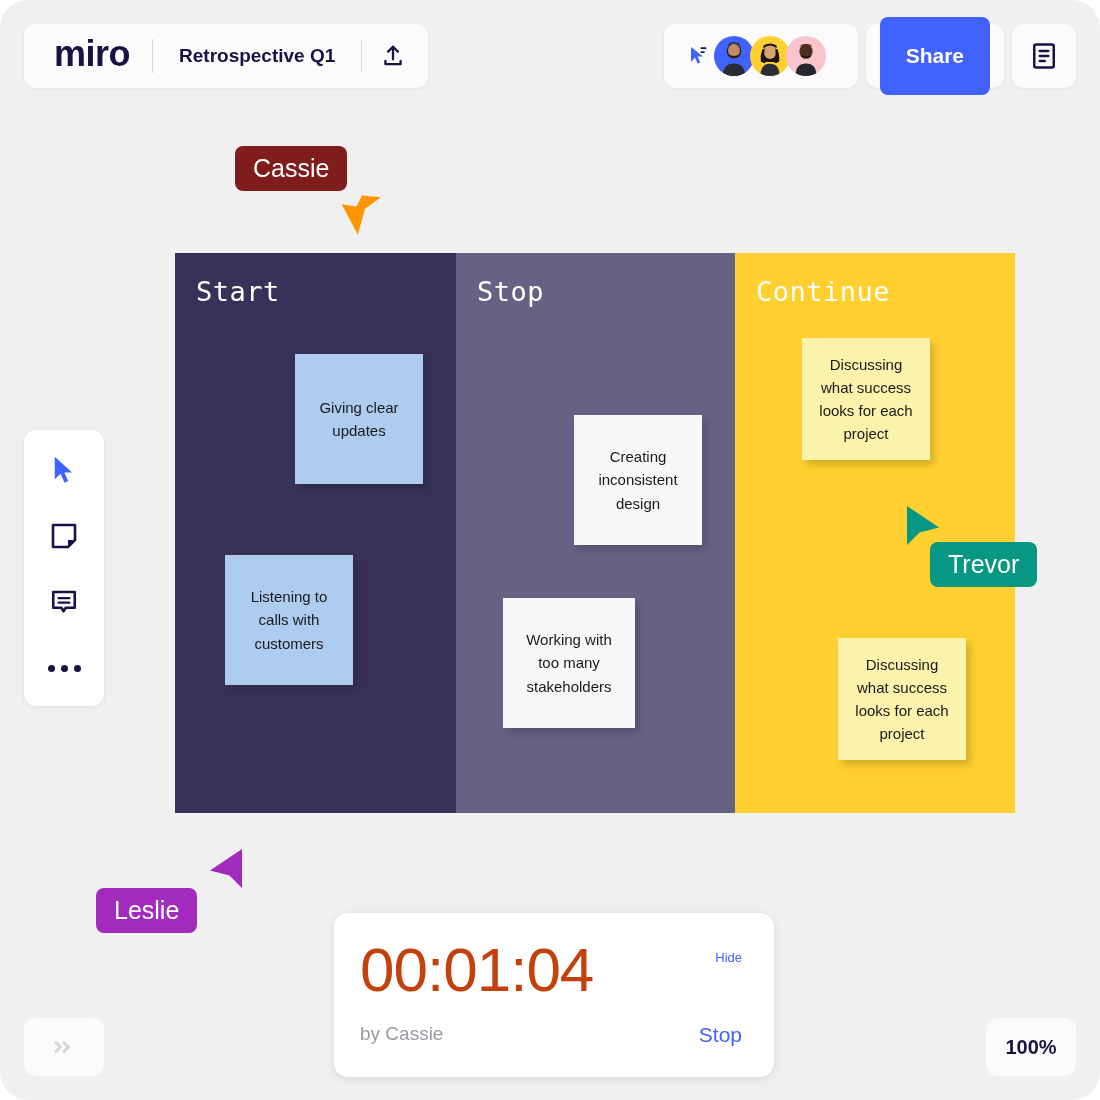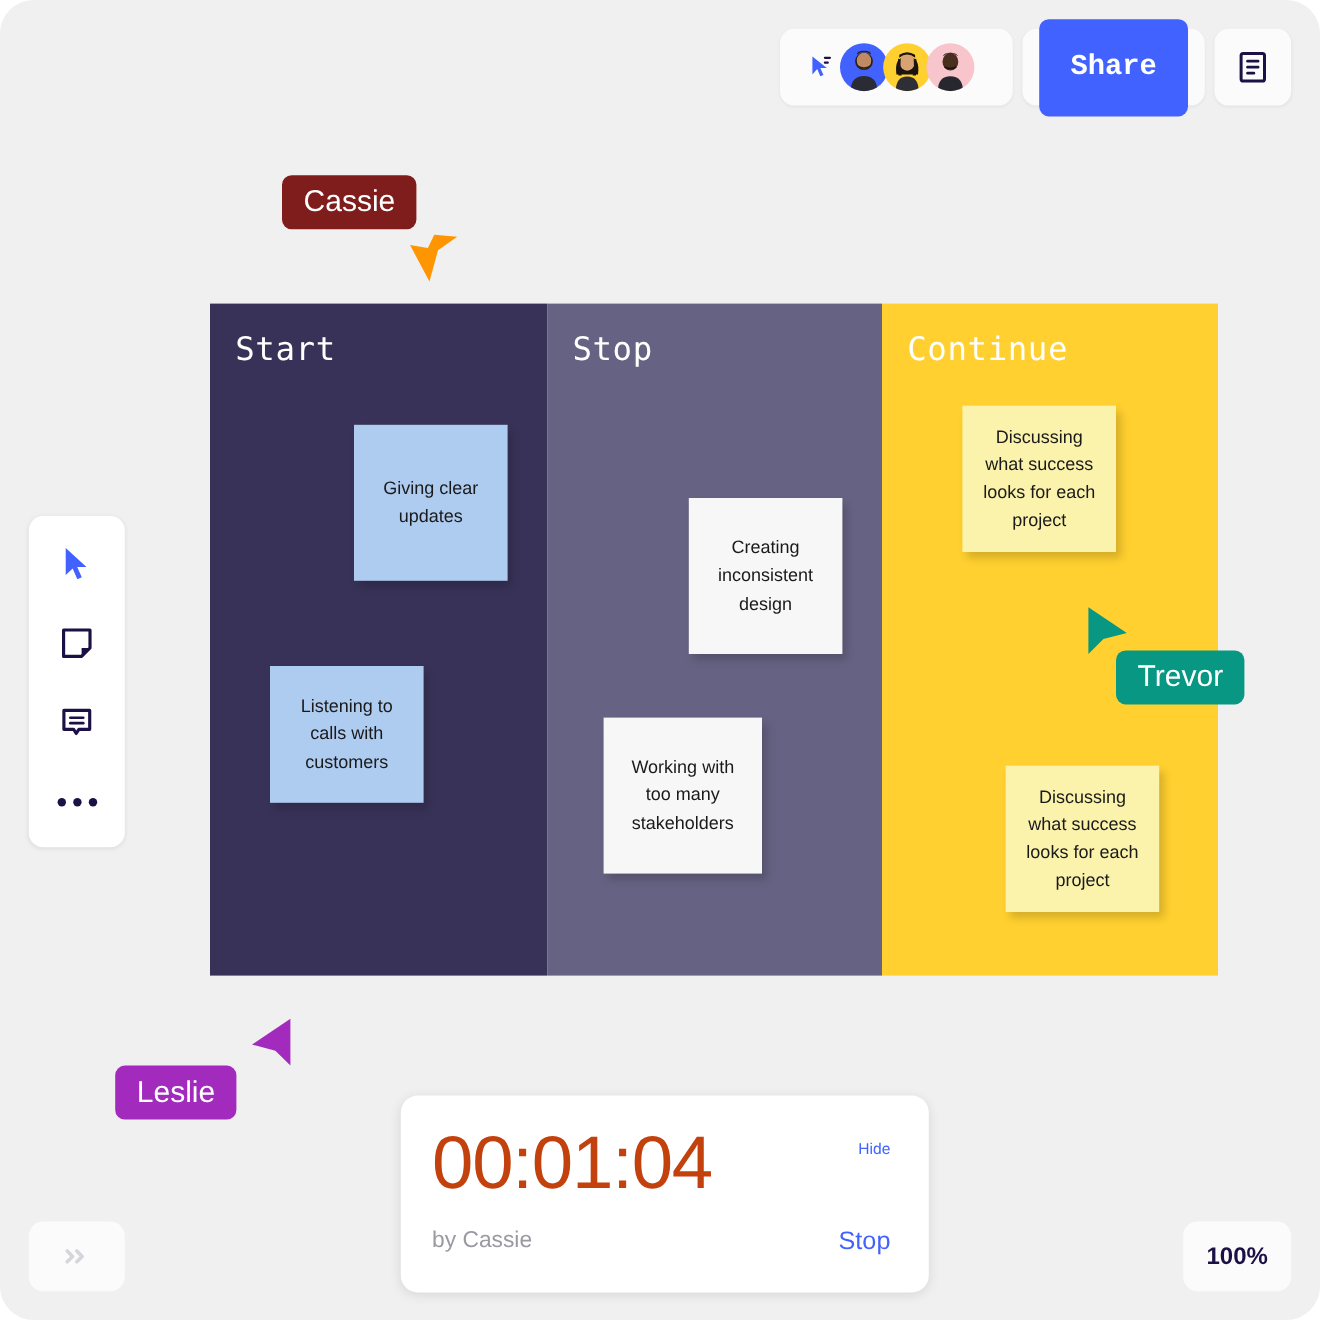--- a/index.html
+++ b/index.html
@@ -106,27 +106,27 @@
     overflow: hidden;
     position: relative;
     margin-left: -4px;
     cursor: pointer;
   }
   .avatar:first-child { margin-left: 0; }
   .g-share { padding: 0 14px; }
   .share-btn {
     background: #4262ff;
     color: #ffffff;
-    font-size: 24px;
+    font-size: 21px;
     font-weight: 700;
     border: none;
     border-radius: 8px;
     padding: 27px 26px;
     cursor: pointer;
-    font-family: Liberation Mono, monospace;
+    font-family: Liberation Sans, sans-serif;
   }
   .g-notes { width: 64px; justify-content: center; cursor: pointer; }
 
   
   .toolbar {
     position: absolute;
     left: 24px;
     top: 430px;
     width: 80px;
     background: #ffffff;
@@ -297,20 +297,33 @@
     font-weight: 700;
     color: #1b1145;
     cursor: pointer;
   }
 </style>
 </head>
 <body>
 
 <div id="app">
 
+  <div class="header-left">
+    <div class="miro-logo">miro</div>
+    <div class="hdr-divider"></div>
+    <div class="board-title">Retrospective Q1</div>
+    <div class="hdr-divider"></div>
+    <div class="upload-btn">
+      <svg width="26" height="26" viewBox="0 0 24 24" fill="none">
+        <path d="M12 3.5 L12 15" stroke="#1b1145" stroke-width="2.1" stroke-linecap="round"></path>
+        <path d="M7.5 8 L12 3.4 L16.5 8" stroke="#1b1145" stroke-width="2.1" stroke-linecap="round" stroke-linejoin="round"></path>
+        <path d="M5 16.5 L5 19.5 L19 19.5 L19 16.5" stroke="#1b1145" stroke-width="2.1" stroke-linecap="round" stroke-linejoin="round"></path>
+      </svg>
+    </div>
+  </div>
 
   <div class="header-right">
 
     <div class="hr-group g-pointer">
       <div class="cursor-chip">
         <svg width="24" height="24" viewBox="0 0 24 24">
           <path d="M5 3 L5 18 L9 13.6 L11.6 19.6 L14.2 18.4 L11.6 12.6 L17 12.6 Z" fill="#4262ff"></path>
           <rect x="14.5" y="3.2" width="6" height="1.9" rx="0.9" fill="#1b1145"></rect>
           <rect x="14.5" y="7.2" width="4.2" height="1.9" rx="0.9" fill="#1b1145"></rect>
         </svg>
@@ -385,21 +398,21 @@
           <i></i>
           <i></i>
         </span>
     </div>
   </div>
 
   <div class="board">
     <div class="column col-start">
       <div class="col-title">Start</div>
       <div class="sticky sticky-blue" style="left:120px; top:101px; width:128px; height:130px;">Giving clear updates</div>
-      <div class="sticky sticky-blue" style="left:50px; top:302px; width:128px; height:114px;">Listening to calls with customers</div>
+      <div class="sticky sticky-blue" style="left:50px; top:302px; width:128px; height:130px;">Listening to calls with customers</div>
     </div>
 
     <div class="column col-stop">
       <div class="col-title">Stop</div>
       <div class="sticky sticky-white" style="left:47px; top:345px; width:132px; height:130px;">Working with too many stakeholders</div>
       <div class="sticky sticky-white" style="left:118px; top:162px; width:128px; height:130px;">Creating inconsistent design</div>
     </div>
 
     <div class="column col-cont">
       <div class="col-title">Continue</div>

